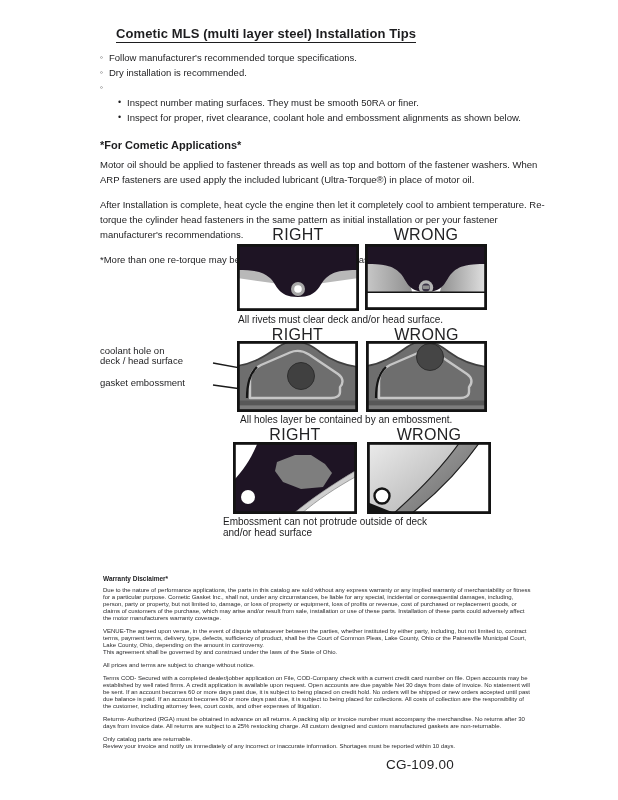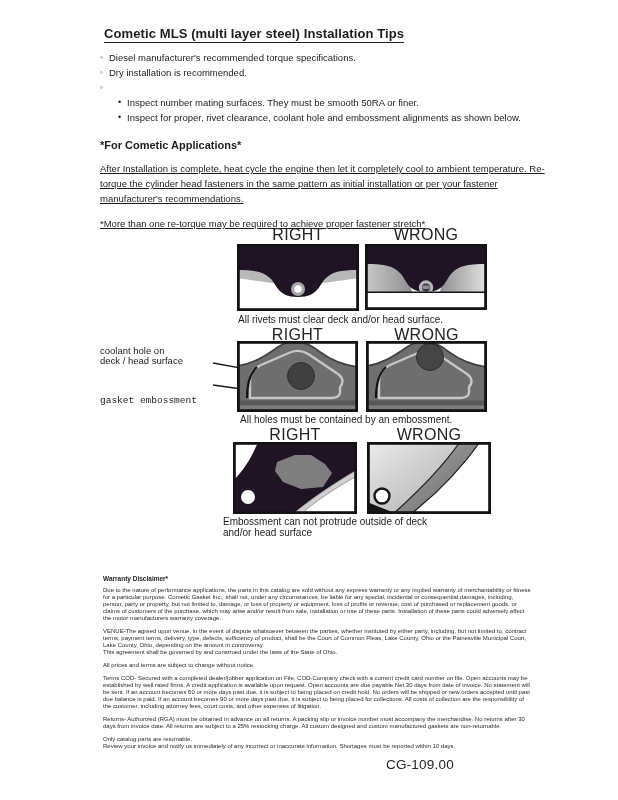--- a/index.html
+++ b/index.html
@@ -10,30 +10,30 @@
     font-family:"Liberation Sans", sans-serif;
     color:#1d1d1f;
     overflow:hidden;
   }
   
   .top-block{position:absolute;left:100px;top:24px;width:452px;}
   .doc-title{
     display:inline-block;
     font-size:13px;font-weight:bold;
     border-bottom:1.6px solid #1d1d1f;
-    padding-bottom:1px;margin:0 0 7px 4px;
+    padding-bottom:1px;margin:0 0 7px 16px;
     letter-spacing:.1px;
   }
   .bullet-row{display:flex;font-size:9.5px;line-height:15px;}
   .bullet-row .marker{width:9px;flex:0 0 9px;font-size:8px;line-height:15px;}
   .bullet-row.sub{margin-left:18px;}
   .bullet-row.sub .marker{font-size:9px;}
   .diesel-heading{font-size:11px;font-weight:bold;margin:14px 0 0 0;}
   .body-para{font-size:9.5px;line-height:15px;margin:6px 0 0 0;}
-  .body-para.gap{margin-top:10px;text-decoration:underline;}
+  .body-para.gap{margin-top:10px;}
   
   .fig-label{
     position:absolute;font-size:16px;line-height:14px;
     text-align:center;letter-spacing:.3px;color:#232325;
   }
   .fig-img{position:absolute;}
   .fig-caption{
     position:absolute;font-size:10px;line-height:10.5px;
     color:#1d1d1f;white-space:pre-line;
   }
@@ -58,39 +58,40 @@
 </head>
 <body>
 
 <div class="page">
 
   <div class="top-block">
     <h1 class="doc-title">Cometic MLS (multi layer steel) Installation Tips</h1>
 
     <div class="bullet-row">
       <span class="marker">◦</span>
-      <span>Diesel manufacturer's recommended torque specifications.</span>
+      <span>Follow manufacturer's recommended torque specifications.</span>
     </div>
     <div class="bullet-row">
       <span class="marker">◦</span>
       <span>Dry installation is recommended.</span>
     </div>
     <div class="bullet-row">
       <span class="marker">◦</span>
     </div>
     <div class="bullet-row sub">
       <span class="marker">•</span>
       <span>Inspect number mating surfaces.  They must be smooth 50RA or finer.</span>
     </div>
     <div class="bullet-row sub">
       <span class="marker">•</span>
       <span>Inspect for proper, rivet clearance, coolant hole and embossment alignments as shown below.</span>
     </div>
 
     <h2 class="diesel-heading">*For Cometic Applications*</h2>
+    <p class="body-para">Motor oil should be applied to fastener threads as well as top and bottom of the fastener washers. When ARP fasteners are used apply the included lubricant (Ultra-Torque®) in place of motor oil.</p>
     <p class="body-para gap">After Installation is complete, heat cycle the engine then let it completely cool to ambient temperature. Re-torque the cylinder head fasteners in the same pattern as initial installation or per your fastener manufacturer's recommendations.</p>
     <p class="body-para gap">*More than one re-torque may be required to achieve proper fastener stretch*</p>
   </div>
 
   <div class="fig-label" style="left:237px;top:228px;width:122px;">RIGHT</div>
   <div class="fig-label" style="left:365px;top:228px;width:122px;">WRONG</div>
 
   <svg class="fig-img" style="left:237px;top:244px;" width="122" height="67" viewBox="0 0 122 67">
     <rect x="0" y="0" width="122" height="67" fill="#ffffff"></rect>
     <polygon points="0,26 46,26 50,41 0,34" fill="#b8b8b8"></polygon>
@@ -124,21 +125,21 @@
     <rect x="1.4" y="1.4" width="119.2" height="63.2" fill="none" stroke="#131313" stroke-width="2.8"></rect>
   </svg>
 
   <div class="fig-caption" style="left:238px;top:315px;">All rivets must clear deck and/or head surface.</div>
 
   <div class="fig-label" style="left:237px;top:328px;width:121px;">RIGHT</div>
   <div class="fig-label" style="left:366px;top:328px;width:121px;">WRONG</div>
 
   <div class="callout" style="top:346px;">coolant hole on
 deck / head surface</div>
-  <div class="callout" style="top:396px;font-family:Liberation Mono, monospace;">gasket embossment</div>
+  <div class="callout" style="top:378px;">gasket embossment</div>
 
   <svg class="leader-overlay" width="270" height="80" viewBox="0 0 270 80">
     <line x1="113" y1="23" x2="194" y2="38" stroke="#1a1a1a" stroke-width="1.3"></line>
     <line x1="113" y1="45" x2="163" y2="52" stroke="#1a1a1a" stroke-width="1.3"></line>
   </svg>
 
   <svg class="fig-img" style="left:237px;top:341px;" width="121" height="71" viewBox="0 0 121 71">
     <rect x="0" y="0" width="121" height="71" fill="#ffffff"></rect>
     <path d="M0,25 C15,23 27,16 41,6 C49,0.5 55,-0.5 61,0.5 C70,2 75,5 83,11 C95,20 106,24 121,26 L121,71 L0,71 Z" fill="#6e6e6e" stroke="#3f3f3f" stroke-width="1.6"></path>
     <rect x="2" y="59.5" width="117" height="5" fill="#585858"></rect>
@@ -153,21 +154,21 @@
     <rect x="0" y="0" width="121" height="71" fill="#ffffff"></rect>
     <path d="M0,25 C15,23 27,16 41,6 C49,0.5 55,-0.5 61,0.5 C70,2 75,5 83,11 C95,20 106,24 121,26 L121,71 L0,71 Z" fill="#6e6e6e" stroke="#3f3f3f" stroke-width="1.6"></path>
     <rect x="2" y="59.5" width="117" height="5" fill="#585858"></rect>
     <rect x="2" y="64.5" width="117" height="5" fill="#7d7d7d"></rect>
     <path d="M13,57 L13,40 C13,33 17,27.5 24,24 L53,11.5 C59,9 66,9.7 72,13.5 L101,33 C106,36.5 107,42 103,46 L103,51 C103,55 99,57 94,57 Z" fill="none" stroke="#c6c6c6" stroke-width="2.4" stroke-linejoin="round"></path>
     <path d="M10,57 C10,45 12,33 20,26" fill="none" stroke="#141414" stroke-width="2.2"></path>
     <circle cx="64" cy="16" r="13.5" fill="#454545" stroke="#2e2e2e" stroke-width="1"></circle>
     <rect x="1.4" y="1.4" width="118.2" height="68.2" fill="none" stroke="#131313" stroke-width="2.8"></rect>
   </svg>
 
-  <div class="fig-caption" style="left:240px;top:415px;">All holes must be contained by an embossment.</div>
+  <div class="fig-caption" style="left:240px;top:415px;">All holes layer be contained by an embossment.</div>
 
   <div class="fig-label" style="left:233px;top:428px;width:124px;">RIGHT</div>
   <div class="fig-label" style="left:367px;top:428px;width:124px;">WRONG</div>
 
   <svg class="fig-img" style="left:233px;top:442px;" width="124" height="72" viewBox="0 0 124 72">
     <rect x="0" y="0" width="124" height="72" fill="#ffffff"></rect>
     <path d="M25,0 H124 V28 C100,42 78,57 60,72 H0 V39 C11,28 19,15 25,0 Z" fill="#1e1424"></path>
     <path d="M124,28 C100,42 78,57 60,72 L68,72 C84,58 104,45 124,34 Z" fill="#cfcfcf" stroke="#8a8a8a" stroke-width="0.8"></path>
     <polygon points="44,20 62,13 78,13 92,22 99,31 90,45 68,47 50,40 42,29" fill="#7e7e7e"></polygon>
     <circle cx="15" cy="55" r="7" fill="#ffffff"></circle>

